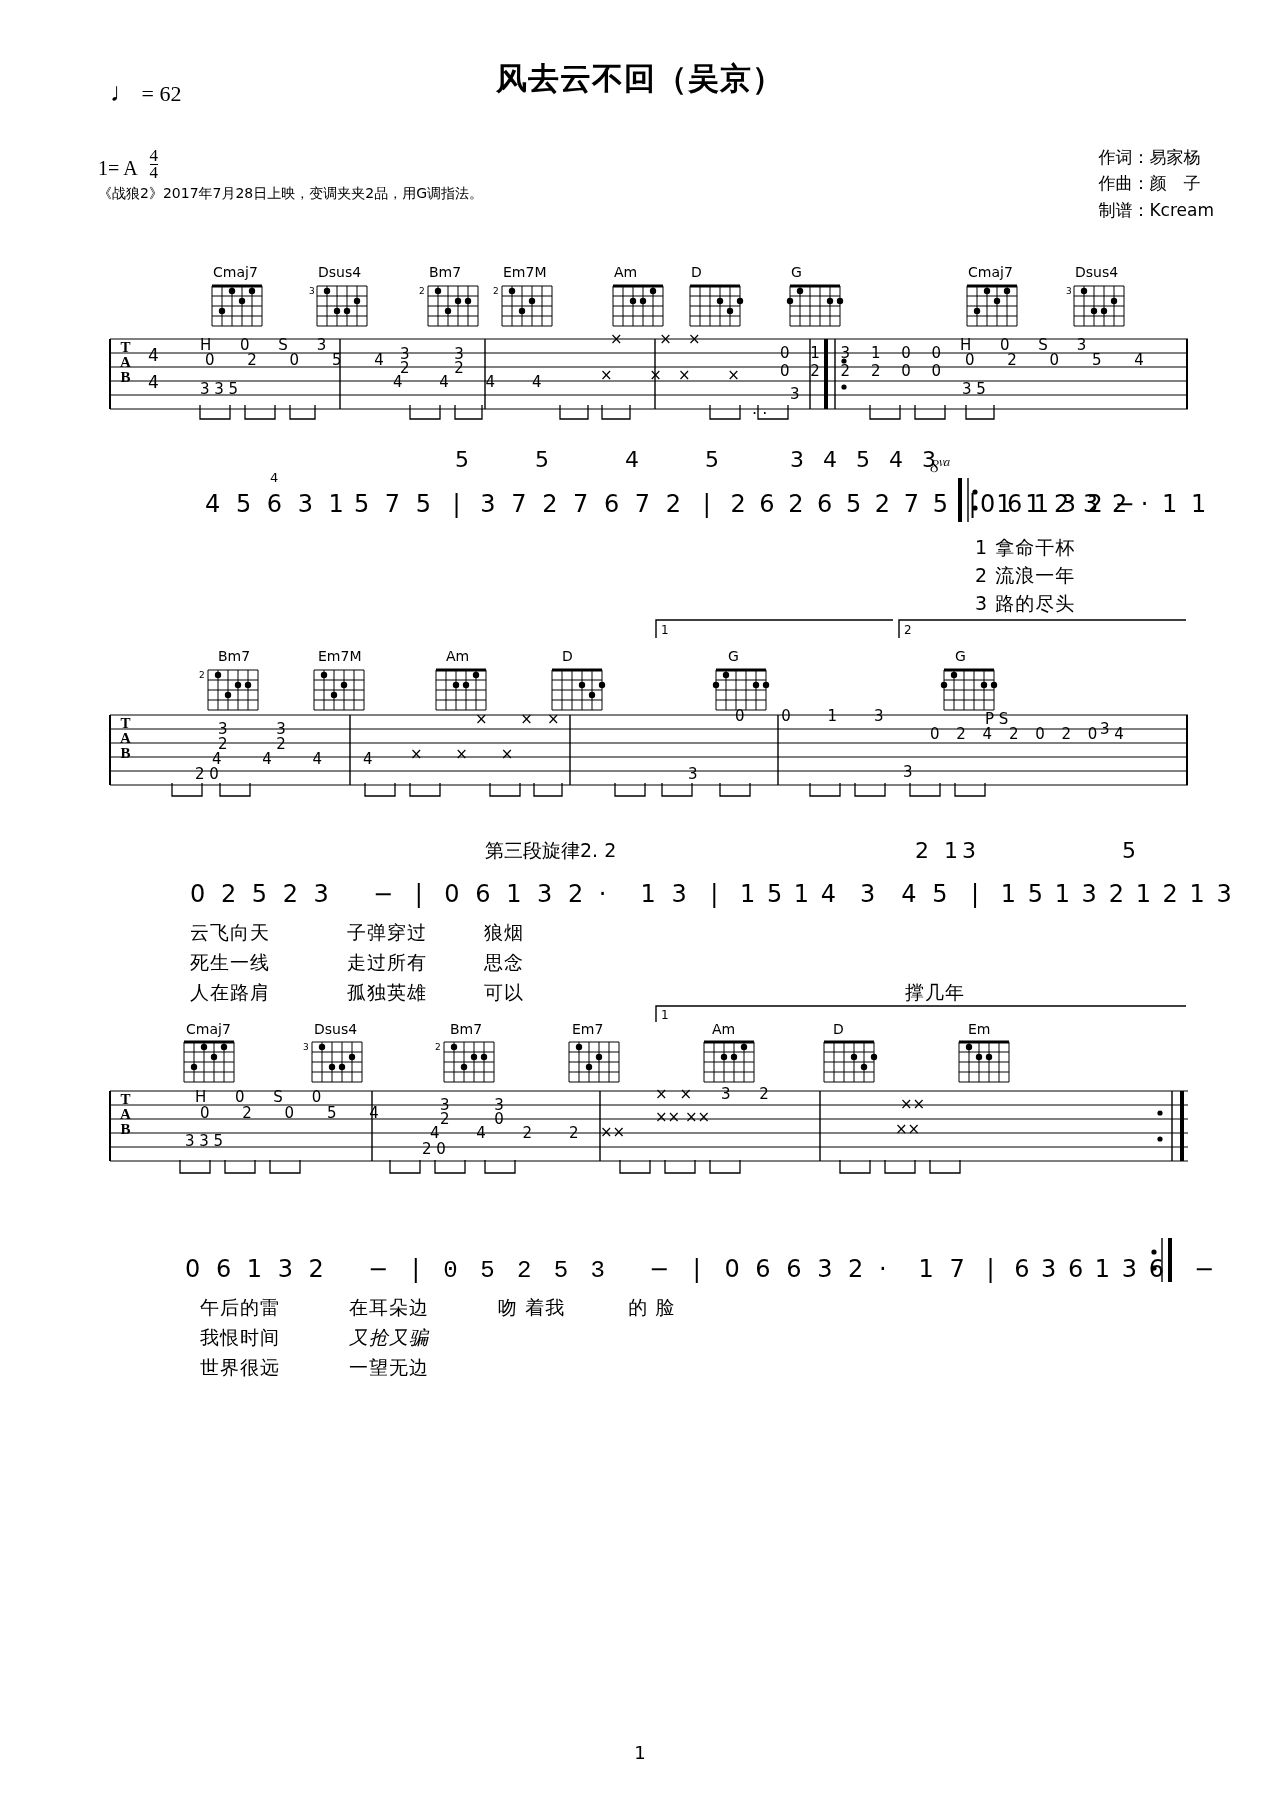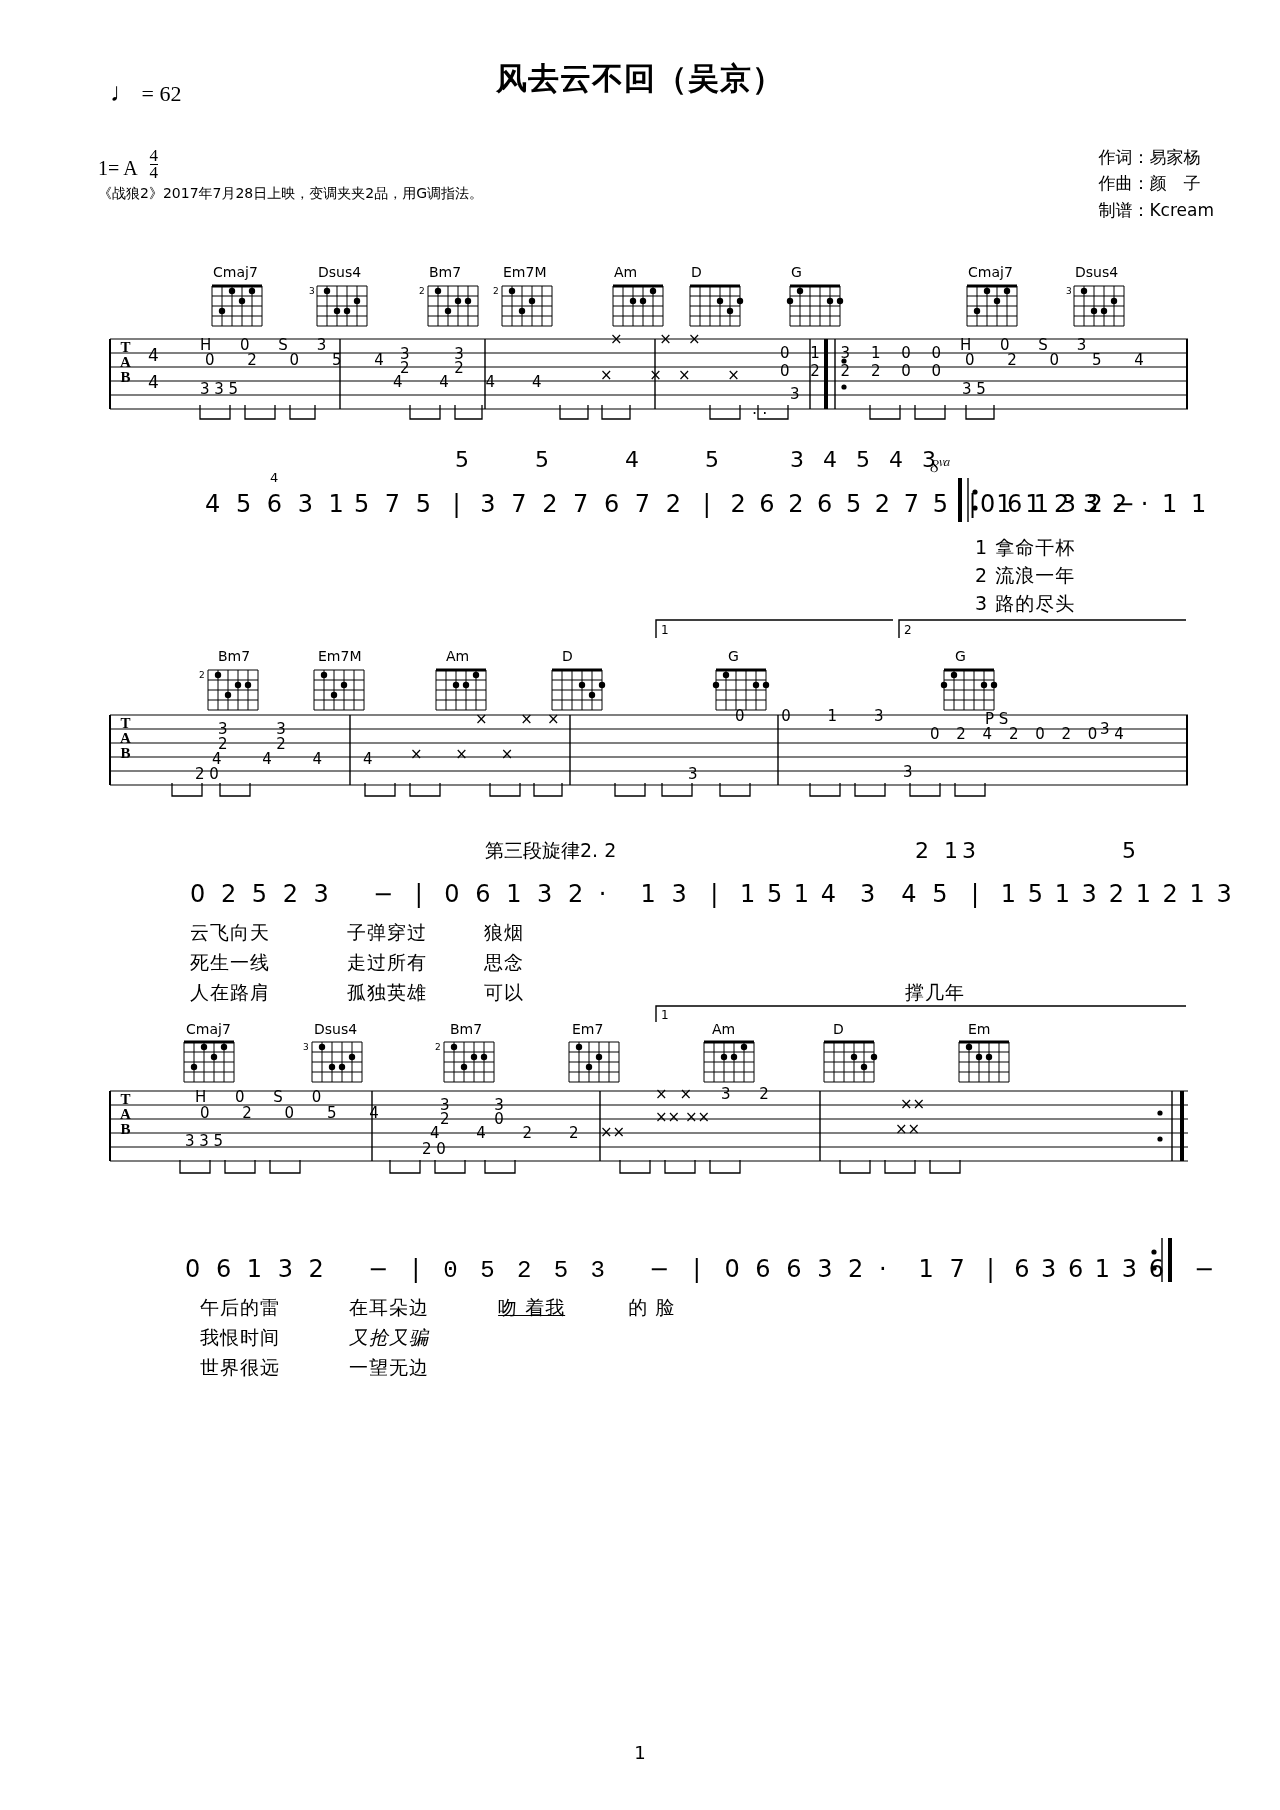--- a/index.html
+++ b/index.html
@@ -777,21 +777,21 @@
     <svg style="position:absolute;left:1150px;top:1238px;" width="26" height="44">
       <circle cx="4" cy="14" r="2.6" fill="#000"></circle>
         <circle cx="4" cy="30" r="2.6" fill="#000"></circle>
       <line x1="12" y1="0" x2="12" y2="44" stroke="#000" stroke-width="1.4"></line>
       <line x1="20" y1="0" x2="20" y2="44" stroke="#000" stroke-width="4"></line>
     </svg>
 
     <div class="lyr" style="left:200px;top:1295px;">
       <span>午后的雷</span>
       <span style="margin-left:62px;">在耳朵边</span>
-      <span style="margin-left:62px;text-decoration:underline;">吻 着我</span>
+      <span style="margin-left:62px;">吻 着我</span>
       <span style="margin-left:56px;">的  脸</span>
     </div>
     <div class="lyr" style="left:200px;top:1325px;">
       <span>我恨时间</span>
       <span style="margin-left:62px;font-style:italic;">又抢又骗</span>
     </div>
     <div class="lyr" style="left:200px;top:1355px;">
       <span>世界很远</span>
       <span style="margin-left:62px;">一望无边</span>
     </div>

